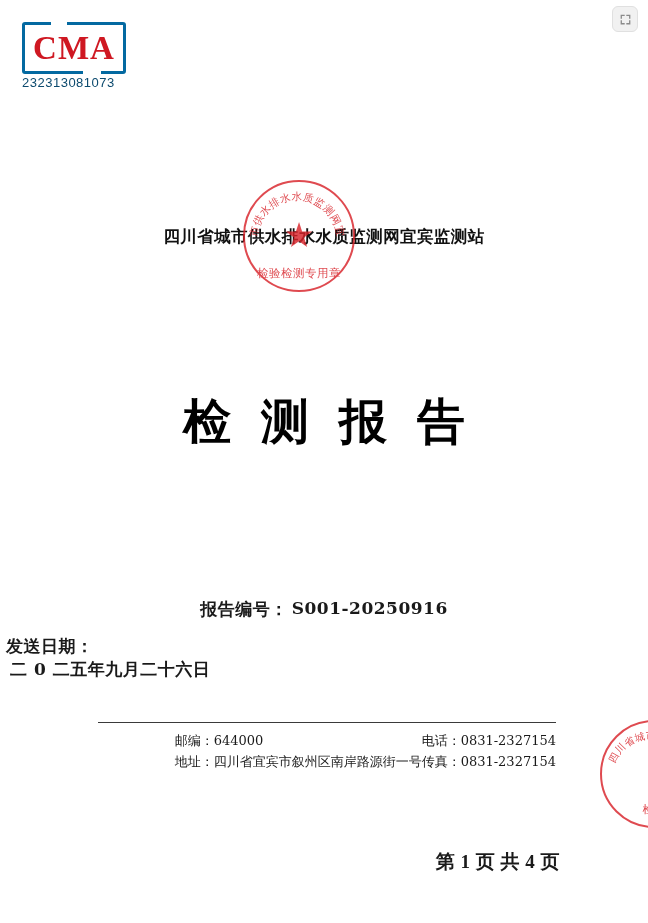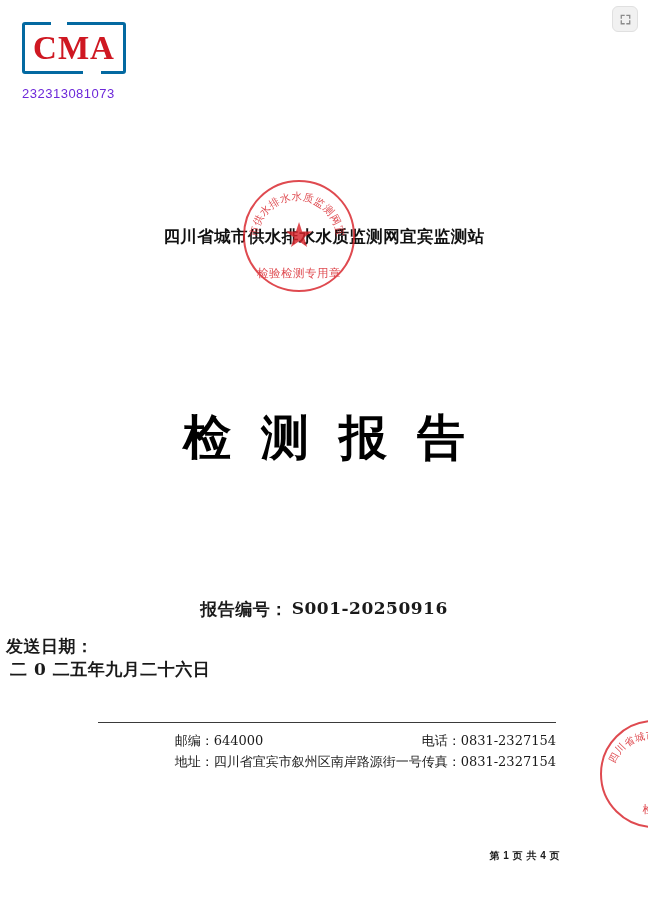--- a/index.html
+++ b/index.html
@@ -74,25 +74,25 @@
   .cma-box::after {
     content: "";
     position: absolute;
     right: 22px;
     bottom: -5px;
     width: 18px;
     height: 8px;
     background: #ffffff;
   }
   .cma-number {
-    margin-top: 12px;
+    margin-top: 1px;
     font-family: "Liberation Sans", sans-serif;
     font-size: 13px;
     letter-spacing: 0.5px;
-    color: #6d28d9;
+    color: #0c4a6e;
   }
 
   
   .org-name {
     position: absolute;
     top: 226px;
     left: 0;
     width: 648px;
     text-align: center;
     font-family: "DejaVu Serif", serif;
@@ -108,21 +108,20 @@
     top: 390px;
     left: 0;
     width: 648px;
     text-align: center;
     font-family: "DejaVu Serif", serif;
     font-weight: bold;
     font-size: 48px;
     letter-spacing: 30px;
     text-indent: 30px;
     color: #000;
-    margin-top: 16px;
   }
 
   
   .meta {
     position: absolute;
     top: 598px;
     left: 0;
     width: 648px;
   }
   .meta-row {
@@ -160,22 +159,22 @@
     font-size: 13px;
     font-family: "DejaVu Serif", serif;
     line-height: 1.6;
   }
   .footer-col { white-space: nowrap; }
 
   .page-num {
     position: absolute;
     right: 88px;
     top: 849px;
-    font-size: 10px;
-    font-family: Liberation Sans, sans-serif;
+    font-size: 19px;
+    font-family: Liberation Serif, serif;
     font-weight: bold;
     letter-spacing: 0.5px;
   }
 
   
   .seal {
     position: absolute;
     border: 2.5px solid #d8232a;
     border-radius: 50%;
     color: #d8232a;

